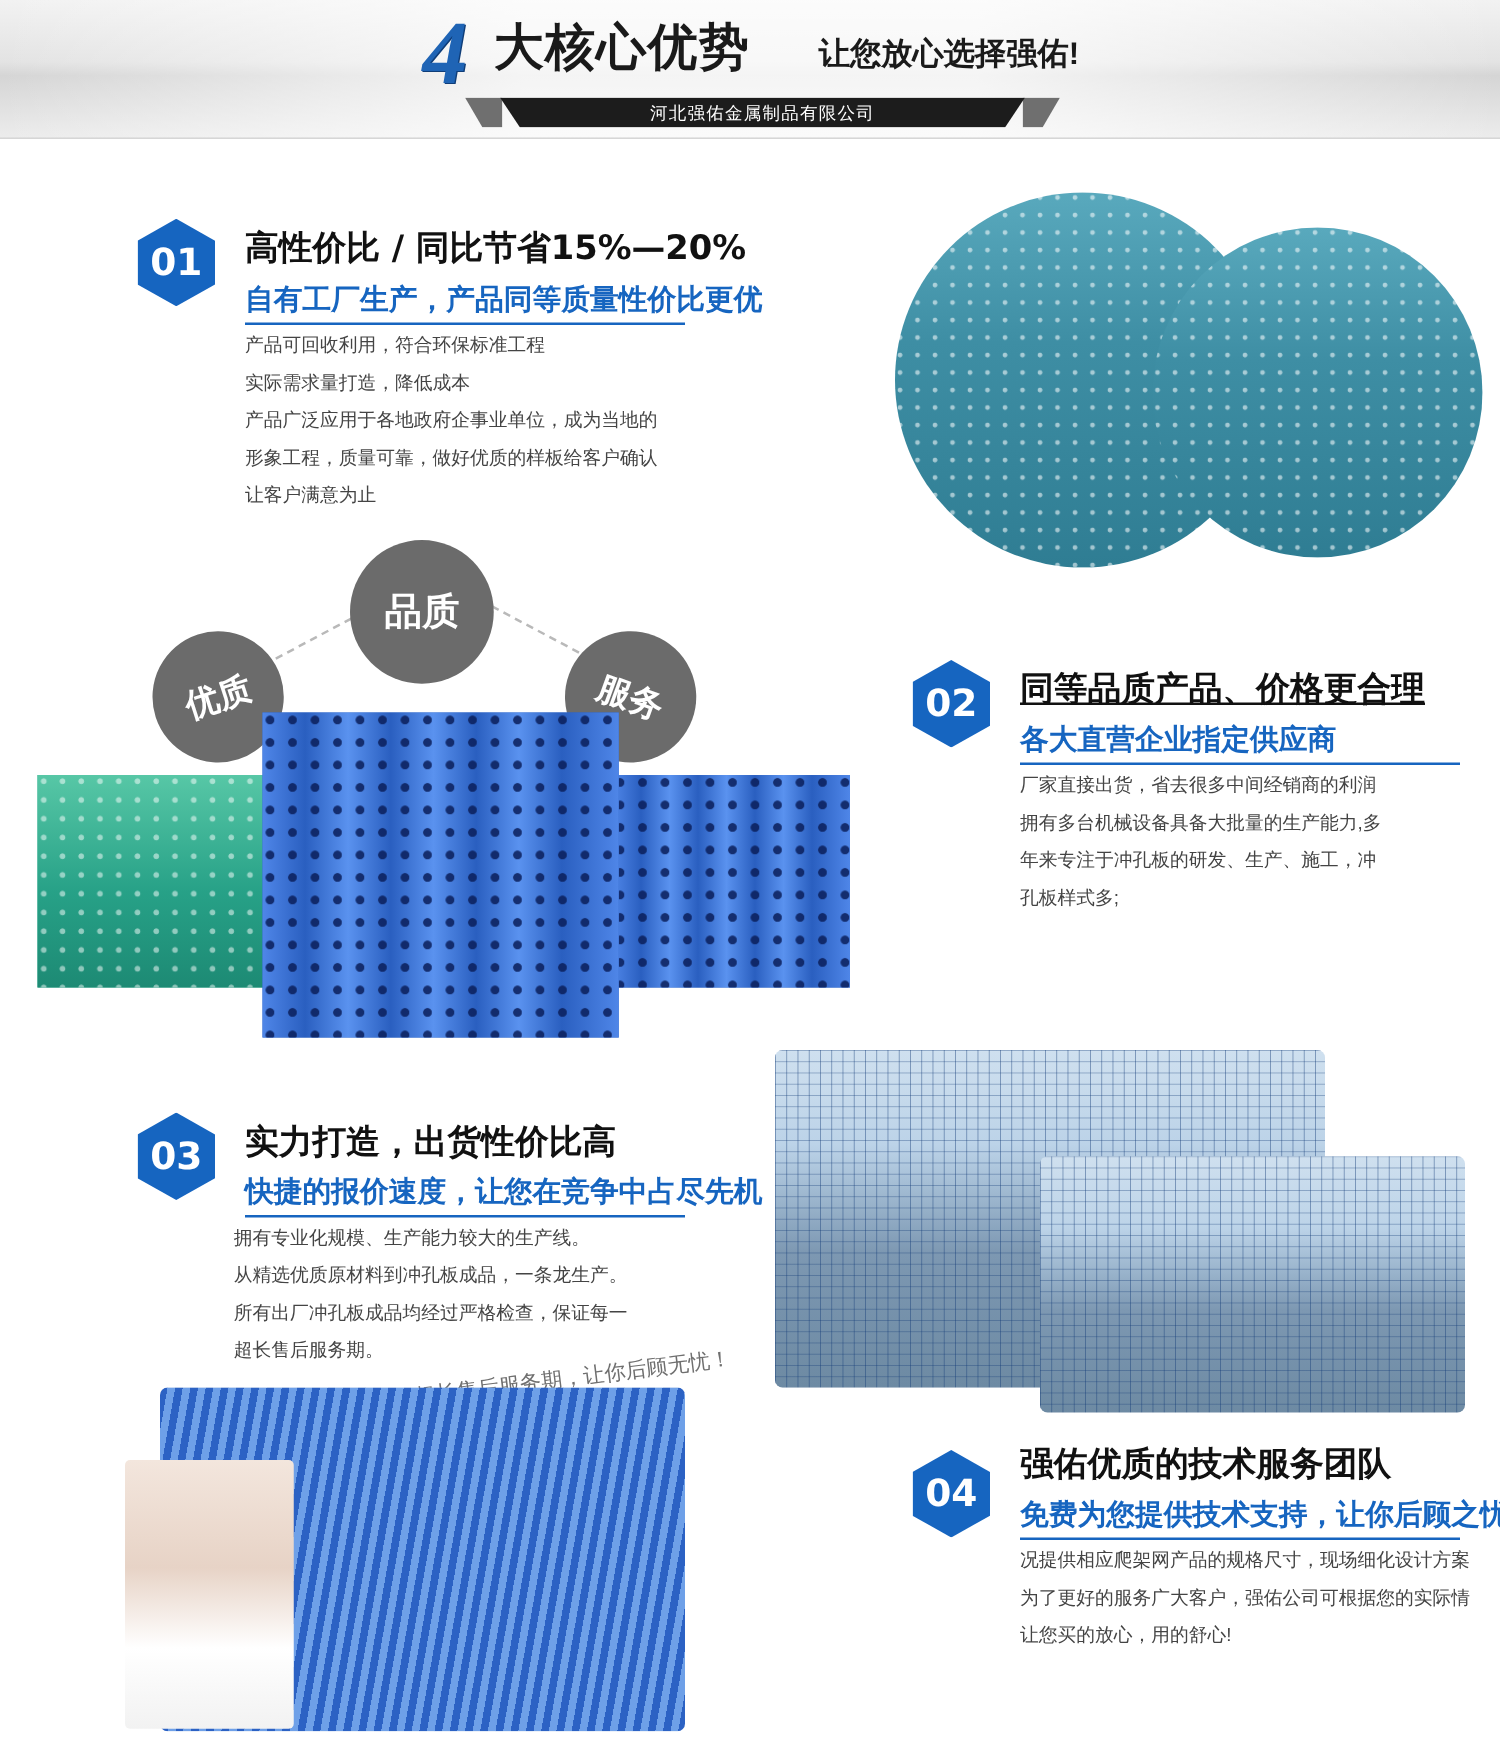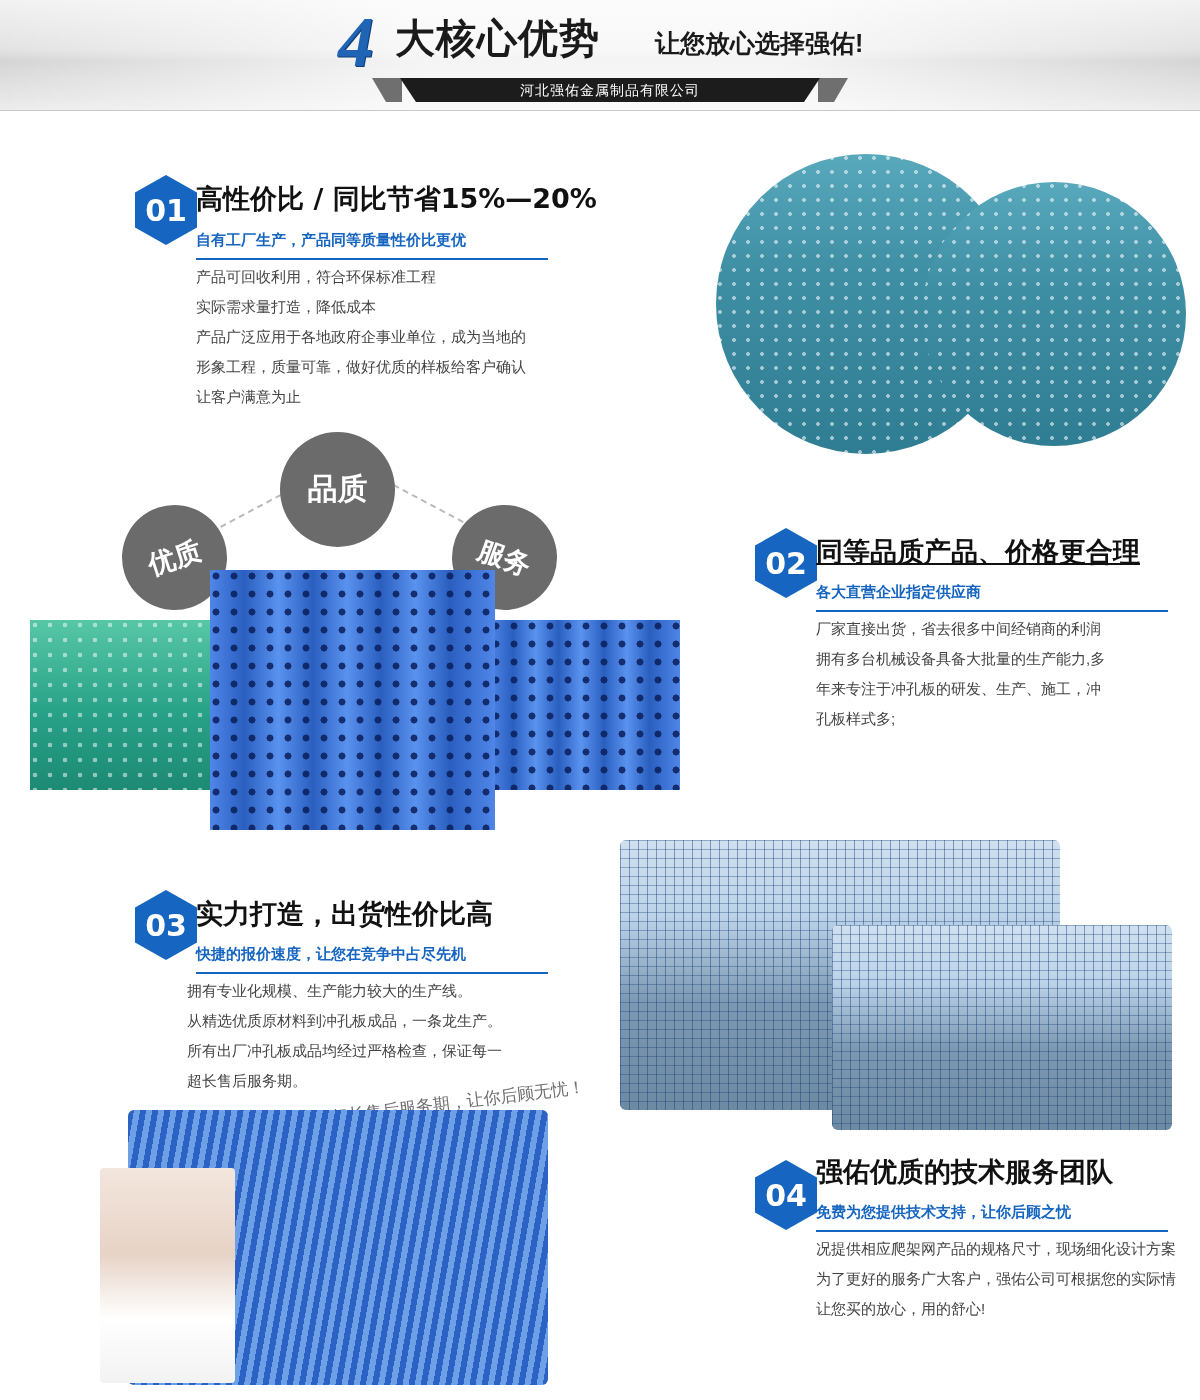--- a/index.html
+++ b/index.html
@@ -57,29 +57,28 @@
     background:#6f6f6f;clip-path:polygon(0 0,30px 0,16px 24px,0 24px);
   }
   
   .badge{
     position:absolute;width:62px;height:70px;
     background:#1665c0;
     clip-path:polygon(50% 0%,100% 25%,100% 75%,50% 100%,0% 75%,0% 25%);
     color:#fff;font-size:30px;font-weight:bold;
     display:flex;align-items:center;justify-content:center;
     font-family:"DejaVu Sans","Liberation Sans",sans-serif;
-    margin-left:25px;
   }
   .blk-title{
     position:absolute;font-size:27px;font-weight:bold;color:#111;
     line-height:34px;white-space:nowrap;
     font-family:"DejaVu Sans","Liberation Sans",sans-serif;
   }
   .blk-sub{
-    position:absolute;font-size:15px;font-weight:bold;color:#1665c0;
+    position:absolute;font-size:23px;font-weight:bold;color:#1665c0;
     line-height:28px;white-space:nowrap;
     font-family:Liberation Serif, serif;
     text-align:right;
   }
   .blk-body{
     position:absolute;font-size:15px;color:#444;line-height:30px;
   }
   .blk-body div{white-space:nowrap;}
   .underline{
     position:absolute;height:2px;background:#1665c0;

